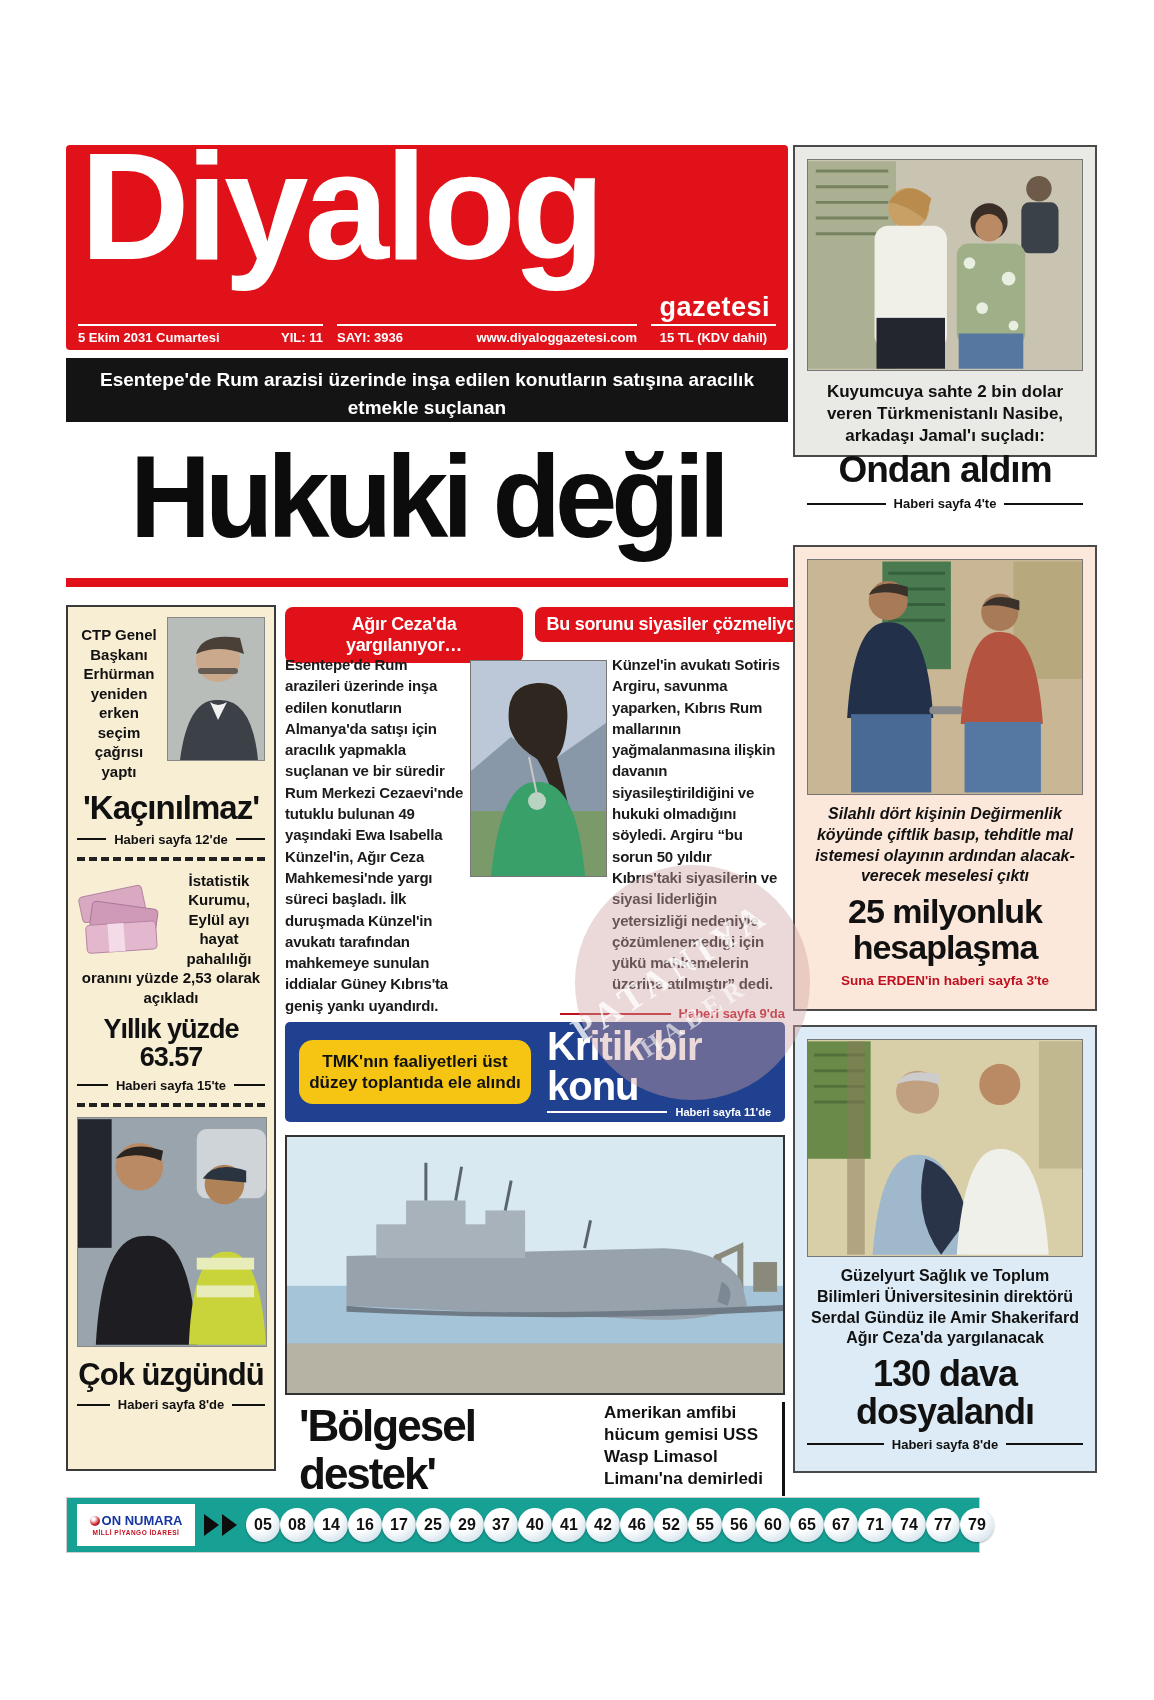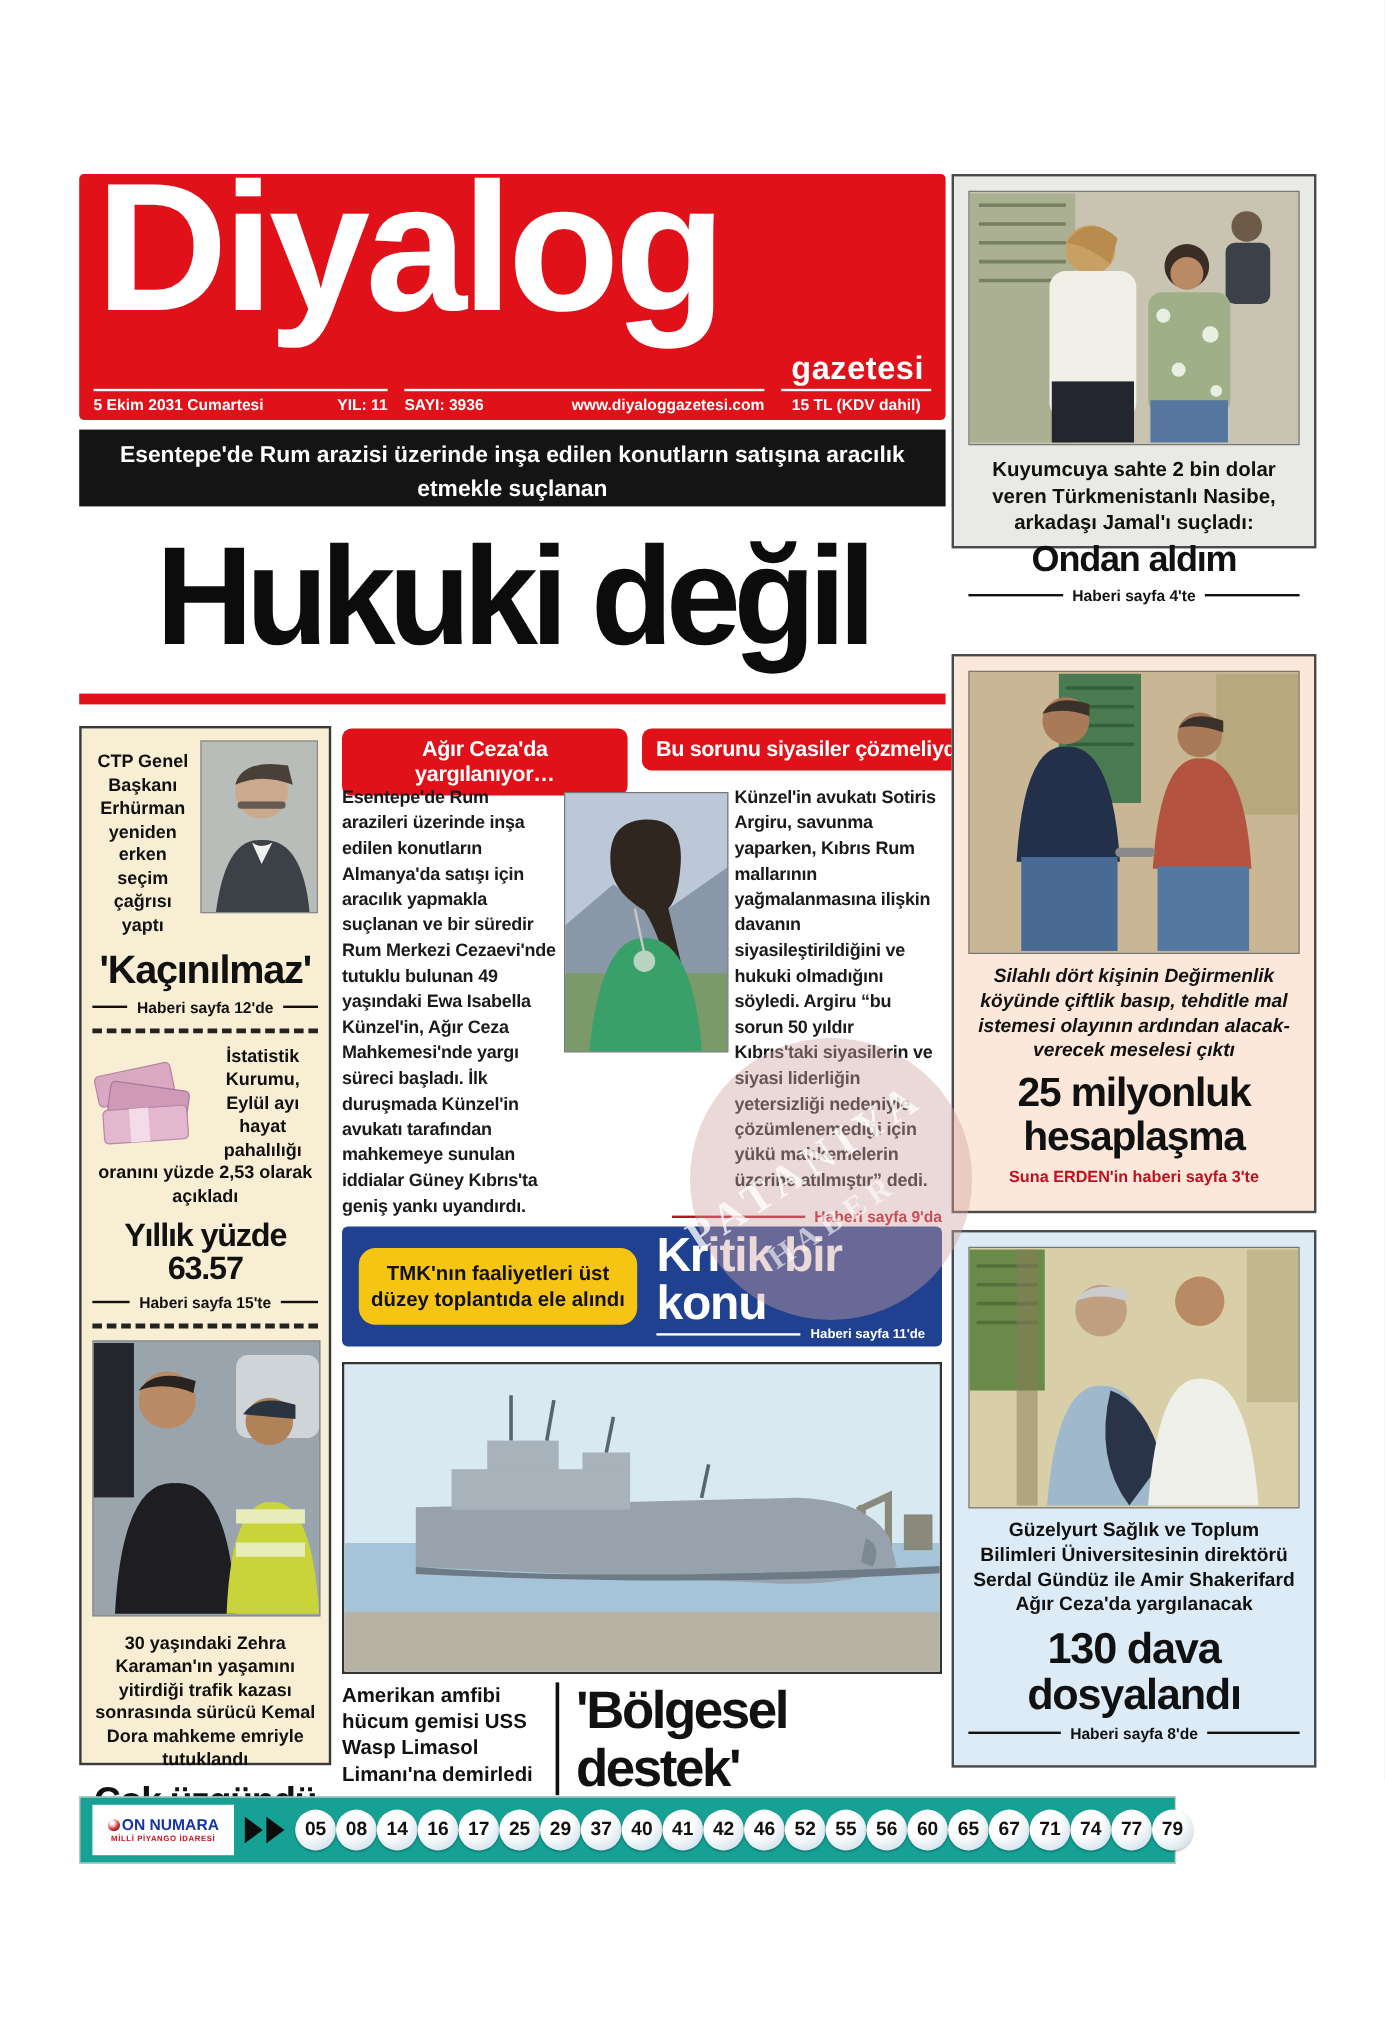--- a/index.html
+++ b/index.html
@@ -31,21 +31,21 @@
   .photo{display:block;width:100%;border:1px solid #777;box-sizing:border-box;}
   .intro{font-weight:bold;line-height:1.3;}
   .bighead{font-weight:bold;letter-spacing:-1px;line-height:1.05;}
   .refrow{display:flex;align-items:center;gap:8px;font-size:13px;font-weight:bold;margin-top:6px;}
   .rline{flex:1;border-top:2px solid #111;}
   .redtext{color:#c01020;}
   .redline{border-color:#c01020;}
 
   #box-nasibe{left:793px;top:145px;width:304px;height:312px;background:#e9e9e5;}
   #box-nasibe .intro{font-size:17px;margin-top:10px;}
-  #box-nasibe .bighead{font-size:30px;margin-top:4px;}
+  #box-nasibe .bighead{font-size:37px;margin-top:4px;}
 
   
   #left-col{left:66px;top:605px;width:210px;height:866px;background:#f8eed4;border:2px solid #3a3a3a;
             box-sizing:border-box;padding:10px 9px;}
   #story1-row{display:flex;gap:6px;}
   #story1-row .intro{flex:1;font-size:15px;text-align:center;padding-top:8px;}
   #story1-photo{flex:0 0 96px;height:142px;border:1px solid #888;}
   #left-col .bighead{text-align:center;}
   #head-kacinilmaz{font-size:33px;margin-top:10px;}
   #head-yillik{font-size:27px;margin-top:8px;}
@@ -235,21 +235,20 @@
       <circle cx="62" cy="48" r="24" fill="#b98a63"></circle>
         <path d="M38 40 q14 -20 48 -8 l-2 10 q-24 -10 -46 -2z" fill="#2a2420"></path>
       <path d="M18 228 q6 -112 50 -110 q46 -4 52 110z" fill="#1d1d22"></path>
       <circle cx="148" cy="66" r="20" fill="#b08258"></circle>
         <path d="M126 60 q12 -18 44 -8 l0 12z" fill="#2a3340"></path>
       <path d="M112 228 q4 -96 38 -94 q34 -2 40 94z" fill="#c8d43a"></path>
       <rect x="120" y="140" width="58" height="12" fill="#e8ecb8"></rect>
         <rect x="120" y="168" width="58" height="12" fill="#e8ecb8"></rect>
       <rect x="0" y="0" width="34" height="130" fill="#23262c"></rect>
     </svg>
-    <div class="intro" id="story3-intro">30 yaşındaki Zehra Karaman'ın yaşamını yitirdiği trafik kazası sonrasında sürücü Kemal Dora mahkeme emriyle tutuklandı</div>
     <div class="bighead" id="head-uzgundu">Çok üzgündü</div>
     <div class="refrow">
       <span class="rline"></span>
       <span>Haberi sayfa 8'de</span>
       <span class="rline"></span>
     </div>
   </div>
 
   <div class="abs kicker" id="kicker1">Ağır Ceza'da yargılanıyor…</div>
   <div class="abs kicker" id="kicker2">Bu sorunu siyasiler çözmeliydi…</div>
@@ -308,28 +307,28 @@
       </g>
     <g stroke="#5a6470" stroke-width="3">
         <line x1="140" y1="64" x2="140" y2="26"></line>
         <line x1="170" y1="64" x2="176" y2="30"></line>
         <line x1="220" y1="74" x2="226" y2="44"></line>
         <line x1="300" y1="112" x2="306" y2="84"></line>
       </g>
     <path d="M438 146 q14 6 6 24 l-10 -4z" fill="#7c8894"></path>
   </svg>
   <div class="abs" id="ship-row">
-    <div id="ship-caption">Amerikan amfibi hücum gemisi USS Wasp Limasol Limanı'na demirledi</div>
     <div id="ship-right">
       <div id="ship-head">'Bölgesel destek'</div>
       <div id="ship-ref">
         <span class="rline"></span>
         <span>Haberi sayfa 2'de</span>
       </div>
     </div>
+    <div id="ship-caption">Amerikan amfibi hücum gemisi USS Wasp Limasol Limanı'na demirledi</div>
   </div>
 
   <div class="abs sidebox" id="box-25">
     <svg class="photo" viewBox="0 0 280 236" style="height:236px;background:#c9b694;">
       <rect x="76" y="0" width="70" height="110" fill="#4a7a50"></rect>
       <g stroke="#35603c" stroke-width="3">
           <line x1="82" y1="12" x2="140" y2="12"></line>
           <line x1="82" y1="28" x2="140" y2="28"></line>
           <line x1="82" y1="44" x2="140" y2="44"></line>
           <line x1="82" y1="60" x2="140" y2="60"></line>

